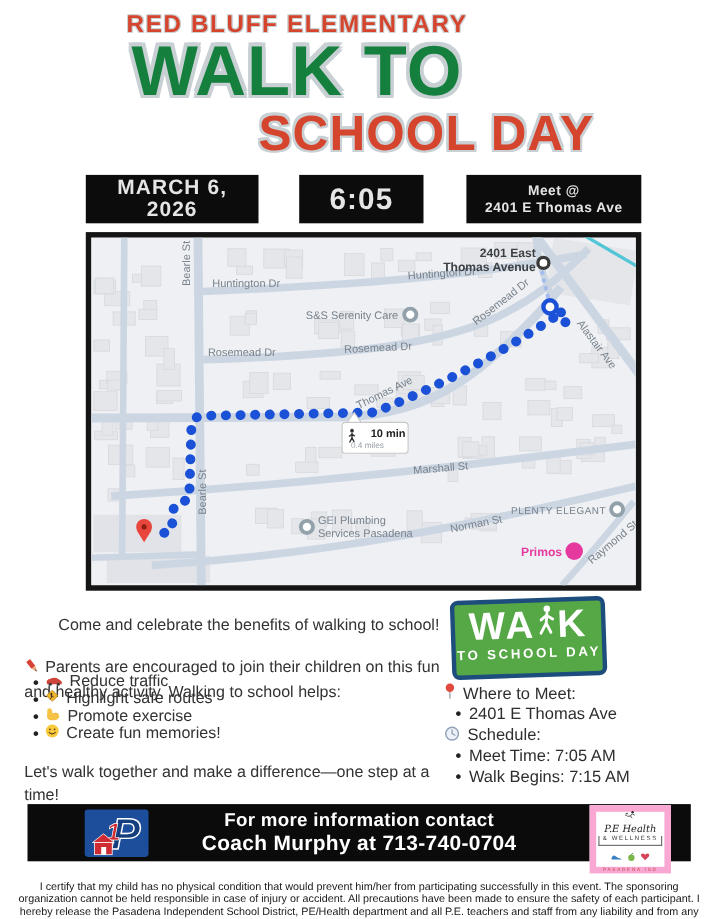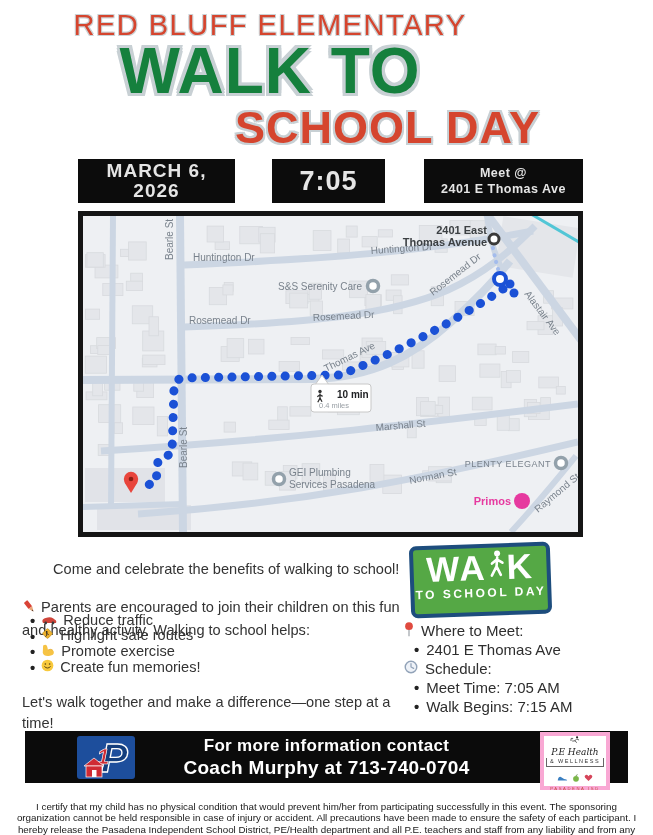--- a/index.html
+++ b/index.html
@@ -1,21 +1,21 @@
 <!DOCTYPE html>
 <html><head>
 <meta charset="utf-8">
 <style>
   html,body{margin:0;padding:0;background:#fff;}
   .page{position:relative;width:653px;height:835px;background:#ffffff;overflow:hidden;
         font-family:"Liberation Sans",sans-serif;}
 
   
   .header{position:absolute;left:0;top:0;width:540px;text-align:center;}
-  .school-name{margin-top:9px;font-size:29px;font-weight:normal;letter-spacing:1.5px;color:#d5452e;
+  .school-name{margin-top:9px;font-size:22px;font-weight:bold;letter-spacing:1.5px;color:#d5452e;
     text-shadow:-1px -1px 0 #ccd3d6,1px -1px 0 #ccd3d6,-1px 1px 0 #ccd3d6,1px 1px 0 #ccd3d6;}
   .title-1{font-size:64px;font-weight:bold;line-height:.92;color:#15803d;letter-spacing:1px;
     text-shadow:-3px -3px 0 #c8d0d4,3px -3px 0 #c8d0d4,-3px 3px 0 #c8d0d4,3px 3px 0 #c8d0d4,
                  0 -3px 0 #c8d0d4,0 3px 0 #c8d0d4,-3px 0 0 #c8d0d4,3px 0 0 #c8d0d4;}
   .title-2{font-size:45px;font-weight:bold;line-height:1;color:#d5452e;letter-spacing:1px;margin-top:4px;
     text-shadow:-2px -2px 0 #c8d0d4,2px -2px 0 #c8d0d4,-2px 2px 0 #c8d0d4,2px 2px 0 #c8d0d4,
                  0 -2px 0 #c8d0d4,0 2px 0 #c8d0d4,-2px 0 0 #c8d0d4,2px 0 0 #c8d0d4;text-align:right;}
 
   
   .ibox{position:absolute;background:#0c0c0c;color:#e5e5e5;display:flex;flex-direction:column;
@@ -51,21 +51,21 @@
   .meet{position:absolute;left:404px;top:621px;width:240px;color:#2e2e2e;font-size:15px;text-align:right;}
   .meet-row{display:flex;align-items:center;gap:7px;height:19px;}
   .meet-row.indent{padding-left:10px;}
 
   
   .footer-bar{position:absolute;left:25px;top:731px;width:603px;height:52px;background:#0b0b0b;
       display:flex;flex-direction:column;align-items:center;justify-content:center;color:#fff;}
   .fb-line1{font-size:17px;font-weight:bold;letter-spacing:.3px;}
   .fb-line2{font-size:19px;font-weight:bold;letter-spacing:.3px;margin-top:1px;}
   .pisd-logo{position:absolute;left:52px;top:5px;width:58px;height:43px;background:#1d4e9c;border-radius:3px;}
-  .pe-logo{position:absolute;right:18px;top:1px;width:62px;height:50px;background:#fff;border:4px solid #f9a8d4;
+  .pe-logo{position:absolute;right:18px;top:1px;width:62px;height:50px;background:#fff;border:6px solid #f9a8d4;
       display:flex;flex-direction:column;align-items:center;justify-content:center;line-height:1;}
   .pe-name{font-family:"DejaVu Serif",serif;font-style:italic;font-size:9px;color:#222;margin-top:1px;}
   .pe-wellness{font-size:5.5px;letter-spacing:1.5px;color:#333;border:1px solid #666;border-top:none;
       padding:1px 3px 2px;margin-top:1px;}
   .pe-icons{display:flex;gap:4px;margin-top:2px;}
   .pe-isd{font-size:4.2px;letter-spacing:1.6px;color:#c64a43;margin-top:2px;}
 
   .disclaimer{position:absolute;left:12px;top:791px;width:629px;text-align:center;
       font-size:9.8px;line-height:1.18;color:#191919;}
 </style>
@@ -78,21 +78,21 @@
     <div class="school-name">RED BLUFF ELEMENTARY</div>
     <div class="title-1">WALK TO</div>
     <div class="title-2">SCHOOL DAY</div>
   </div>
 
   <div class="ibox ibox-date">
     <span>MARCH 6,</span>
     <span>2026</span>
   </div>
   <div class="ibox ibox-time">
-    <span>7:05</span>
+    <span>6:05</span>
   </div>
   <div class="ibox ibox-meet">
     <span>Meet @</span>
     <span>2401 E Thomas Ave</span>
   </div>
 
   <div class="map">
     <svg viewBox="0 0 495 316" width="495" height="316">
       <rect width="495" height="316" fill="#eef0f3"></rect>
       <g id="bldgs" fill="#e4e6ea" stroke="#d8dade" stroke-width="0.8">

